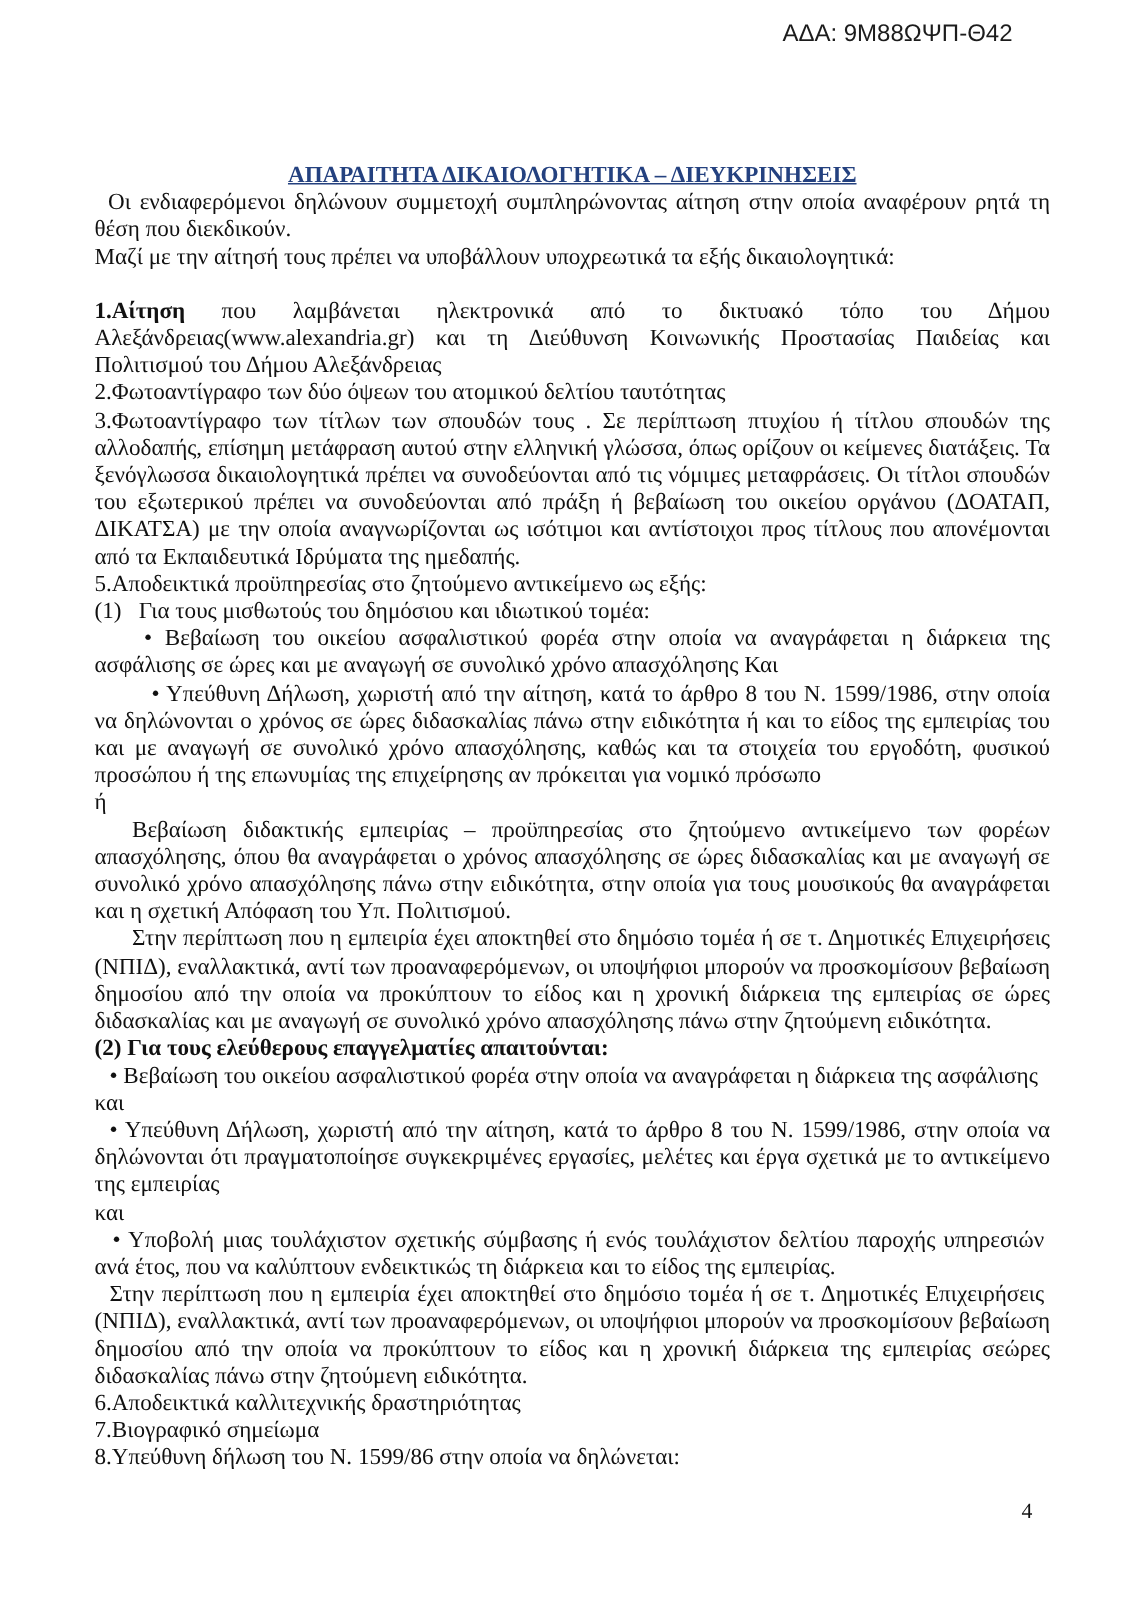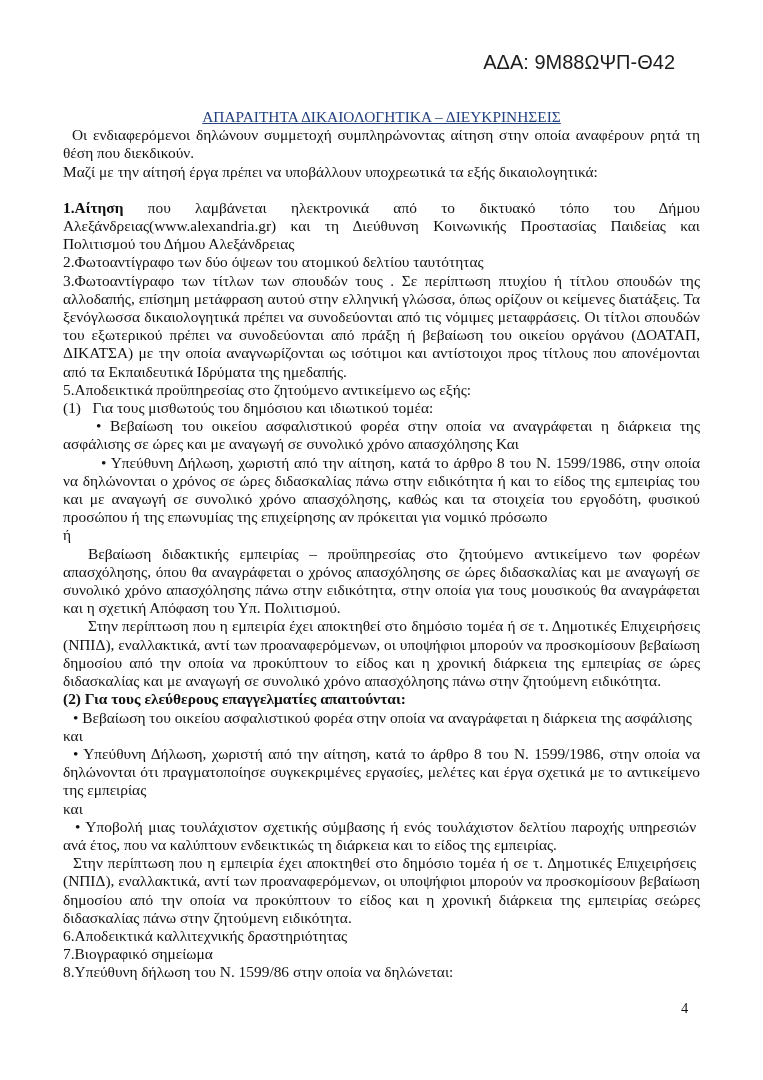--- a/index.html
+++ b/index.html
@@ -13,34 +13,33 @@
     line-height: 18.2px;
     color: #111111;
     overflow: hidden;
     box-sizing: border-box;
   }
   .ada {
     position: absolute;
     top: 14px;
     right: 88px;
     font-family: "Liberation Sans", sans-serif;
-    font-size: 20px;
+    font-size: 16px;
     color: #1c1c1c;
-    margin-top: 39px;
   }
   .content {
     position: absolute;
     top: 108px;
     left: 63px;
     width: 637px;
   }
   .content p { margin: 0; }
   .doc-title {
     text-align: center;
-    font-weight: normal;
+    font-weight: bold;
     text-decoration: underline;
     color: #24417F; 
     margin: 0 0 1px 0;
   }
   .j   { text-align: justify; }
   .ind9  { text-indent: 9px; }
   .spacer { height: 18px; }
   .num    { margin-left: 34px; }   
   .num-sm { margin-left: 11px; }   
   .lead-bold { font-weight: bold; }
@@ -68,21 +67,21 @@
 
 <div class="page">
 
   <div class="ada">ΑΔΑ: 9Μ88ΩΨΠ-Θ42</div>
 
   <div class="content">
 
     <p class="doc-title">ΑΠΑΡΑΙΤΗΤΑ ΔΙΚΑΙΟΛΟΓΗΤΙΚΑ – ΔΙΕΥΚΡΙΝΗΣΕΙΣ</p>
 
     <p class="j ind9">Οι ενδιαφερόμενοι δηλώνουν συμμετοχή συμπληρώνοντας αίτηση στην οποία αναφέρουν ρητά τη θέση που διεκδικούν.</p>
-    <p class="j">Μαζί με την αίτησή έργα πρέπει να υποβάλλουν υποχρεωτικά τα εξής δικαιολογητικά:</p>
+    <p class="j">Μαζί με την αίτησή τους πρέπει να υποβάλλουν υποχρεωτικά τα εξής δικαιολογητικά:</p>
 
     <div class="spacer"></div>
 
 
     <p class="j num"><span class="lead-bold">1.Αίτηση</span><span> που λαμβάνεται ηλεκτρονικά από το δικτυακό τόπο του Δήμου Αλεξάνδρειας(www.alexandria.gr) και τη Διεύθυνση Κοινωνικής Προστασίας Παιδείας και Πολιτισμού του Δήμου Αλεξάνδρειας</span></p>
 
     <p class="j num">2.Φωτοαντίγραφο των δύο όψεων του ατομικού δελτίου ταυτότητας</p>
     <p class="j num">3.Φωτοαντίγραφο των τίτλων των σπουδών τους . Σε περίπτωση πτυχίου ή τίτλου σπουδών της αλλοδαπής, επίσημη μετάφραση αυτού στην ελληνική γλώσσα, όπως ορίζουν οι κείμενες διατάξεις. Τα ξενόγλωσσα δικαιολογητικά πρέπει να συνοδεύονται από τις νόμιμες μεταφράσεις. Οι τίτλοι σπουδών του εξωτερικού πρέπει να συνοδεύονται από πράξη ή βεβαίωση του οικείου οργάνου (ΔΟΑΤΑΠ, ΔΙΚΑΤΣΑ) με την οποία αναγνωρίζονται ως ισότιμοι και αντίστοιχοι προς τίτλους που απονέμονται από τα Εκπαιδευτικά Ιδρύματα της ημεδαπής.</p>
     <p class="j num-sm">5.Αποδεικτικά προϋπηρεσίας στο ζητούμενο αντικείμενο ως εξής:</p>
 

